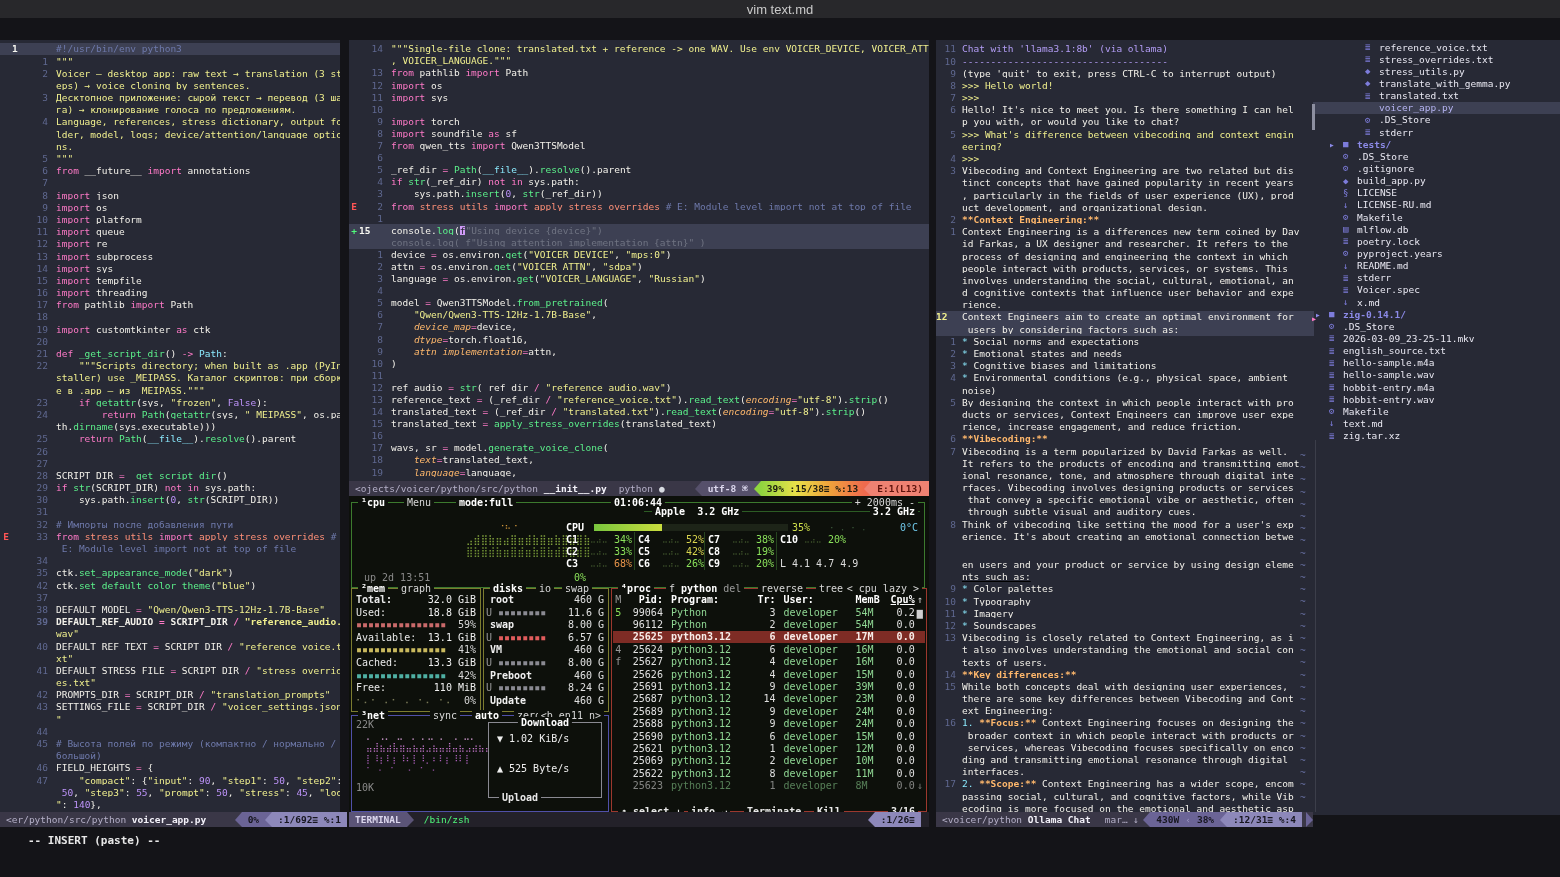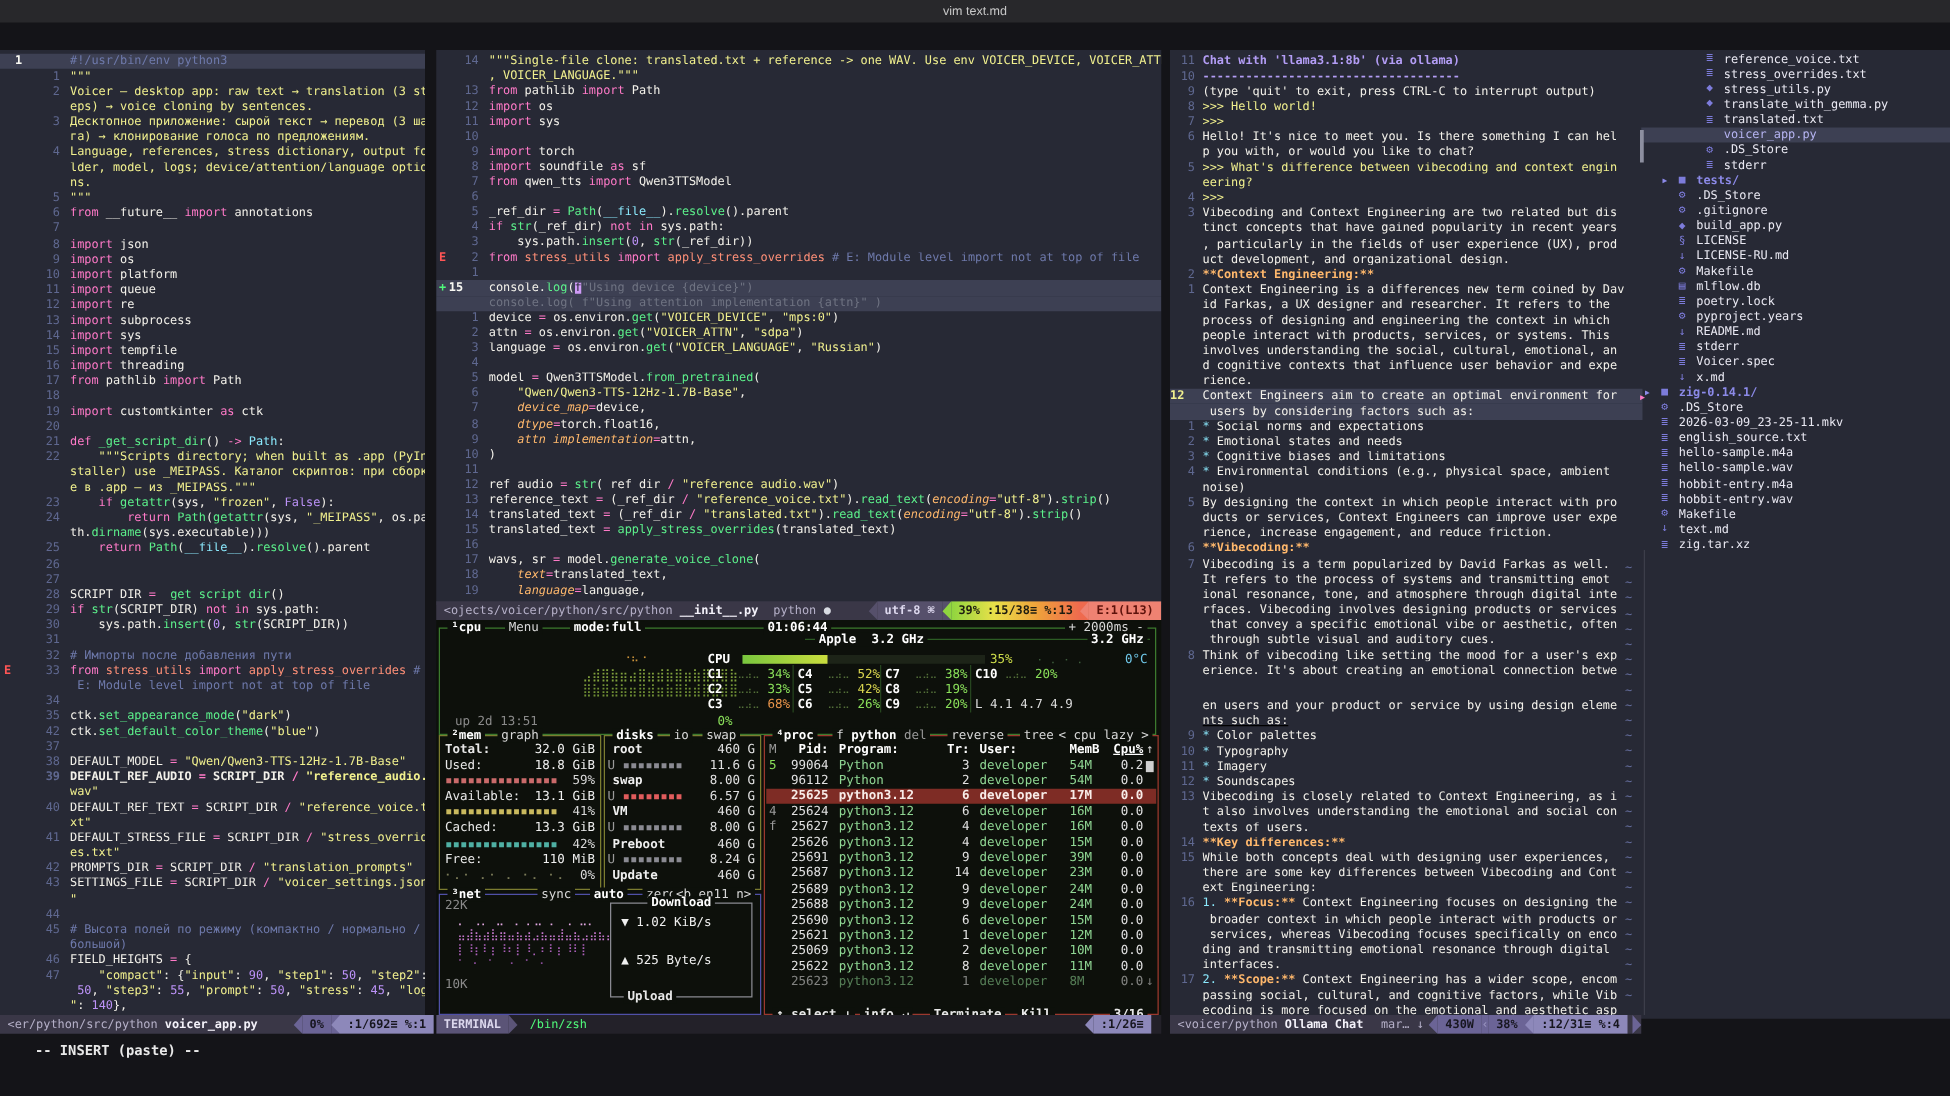--- a/index.html
+++ b/index.html
@@ -1,21 +1,21 @@
 <!DOCTYPE html>
 <html><head>
 <meta charset="utf-8">
 <style>
   html,body{margin:0;padding:0}
   body{width:1560px;height:877px;background:#141418;position:relative;overflow:hidden;
        font-family:"DejaVu Sans Mono",monospace}
   
   #tabbar{position:absolute;left:0;top:0;width:1560px;height:18px;display:flex;background:#1c1c1f}
   .tab{flex:1;display:flex;align-items:center;justify-content:center;
-       font-family:"Liberation Sans",sans-serif;font-size:10px;color:#c9c9c9}
+       font-family:"Liberation Sans",sans-serif;font-size:13px;color:#c9c9c9}
   .tab.active{background:#28282b}
   .tab+.tab{border-left:1px solid #0e0e10}
   
   .pane{position:absolute;background:#272935;overflow:hidden}
   #pane-left{left:0;top:40px;width:340px;height:772px;padding-top:3px}
   #pane-mid{left:349px;top:40px;width:580px;height:441px;padding-top:3px}
   #pane-right{left:936px;top:40px;width:624px;height:772px;padding-top:3px}
   .vrow{display:flex;align-items:center;white-space:pre;font-size:9.5px;line-height:1}
   .curline{background:#3d4053}
   .sign{text-align:center;font-weight:bold;color:#ff5555;flex:none}
@@ -23,21 +23,21 @@
   .lnum{text-align:right;color:#5f6890;flex:none}
   .lcur{text-align:left;color:#f8f8f2;font-weight:bold}
   #pc-lines .lcur{color:#f1f08e}
   .codeln{flex:1;overflow:hidden;white-space:pre}
   #pl-lines .sign{width:12px}  #pl-lines .lnum{width:36px;padding-right:8px}
   #pm-lines .sign{width:10px}  #pm-lines .lnum{width:24px;padding-right:8px}
   #pc-lines .sign{width:0}     #pc-lines .lnum{width:20px;padding-right:6px}
   .sg-k{color:#ff7ac8}.sg-f{color:#5cf08b}.sg-s{color:#f1f08e}.sg-d{color:#f1f08e}
   .sg-nm{color:#bd93f9}.sg-c{color:#6e79ab}.sg-t{color:#f3f1ea}.sg-o{color:#ff9078}
   .sg-g{color:#6f7382}.sg-cy{color:#8be9fd}.sg-cb{background:#cf9af7;color:#23242e}
-  .sg-p{color:#b39df5;font-weight:bold}.sg-y{color:#f1f08e}
+  .sg-p{color:#b39df5;font-weight:normal}.sg-y{color:#f1f08e}
   .sg-ob{color:#ffb86c;font-weight:bold}.sg-kw{color:#ffb86c;font-style:italic}
   
   #tree{position:absolute;left:1308px;top:41px;width:250px}
   .trow{display:flex;align-items:center;height:12.15px;font-size:9.5px;white-space:pre;
         margin-left:5px;width:232px}
   .trow.sel{background:#3d4053}
   .tarrow{width:14px;color:#8c8ae8;flex:none}
   .ticon{width:14px;color:#7d7cdb;flex:none;font-size:9px}
   .tlabel{color:#e9e8f2}
   .trow.folder .tlabel{color:#8c8ae8;font-weight:bold}
@@ -212,21 +212,21 @@
       <div class="vrow" style="height: 12.2px;"><span class="sign"></span><span class="lnum">1</span><span class="codeln"><span class="sg-cy">*</span><span class="sg-t"> Social norms and expectations</span></span></div>
       <div class="vrow" style="height: 12.2px;"><span class="sign"></span><span class="lnum">2</span><span class="codeln"><span class="sg-cy">*</span><span class="sg-t"> Emotional states and needs</span></span></div>
       <div class="vrow" style="height: 12.2px;"><span class="sign"></span><span class="lnum">3</span><span class="codeln"><span class="sg-cy">*</span><span class="sg-t"> Cognitive biases and limitations</span></span></div>
       <div class="vrow" style="height: 12.2px;"><span class="sign"></span><span class="lnum">4</span><span class="codeln"><span class="sg-cy">*</span><span class="sg-t"> Environmental conditions (e.g., physical space, ambient</span></span></div>
       <div class="vrow" style="height: 12.2px;"><span class="sign"></span><span class="lnum"></span><span class="codeln"><span class="sg-t">noise)</span></span></div>
       <div class="vrow" style="height: 12.2px;"><span class="sign"></span><span class="lnum">5</span><span class="codeln"><span class="sg-t">By designing the context in which people interact with pro</span></span></div>
       <div class="vrow" style="height: 12.2px;"><span class="sign"></span><span class="lnum"></span><span class="codeln"><span class="sg-t">ducts or services, Context Engineers can improve user expe</span></span></div>
       <div class="vrow" style="height: 12.2px;"><span class="sign"></span><span class="lnum"></span><span class="codeln"><span class="sg-t">rience, increase engagement, and reduce friction.</span></span></div>
       <div class="vrow" style="height: 12.2px;"><span class="sign"></span><span class="lnum">6</span><span class="codeln"><span class="sg-ob">**Vibecoding:**</span></span></div>
       <div class="vrow" style="height: 12.2px;"><span class="sign"></span><span class="lnum">7</span><span class="codeln"><span class="sg-t">Vibecoding is a term popularized by David Farkas as well.</span></span></div>
-      <div class="vrow" style="height: 12.2px;"><span class="sign"></span><span class="lnum"></span><span class="codeln"><span class="sg-t">It refers to the process of systems and transmitting emot</span></span></div>
+      <div class="vrow" style="height: 12.2px;"><span class="sign"></span><span class="lnum"></span><span class="codeln"><span class="sg-t">It refers to the products of encoding and transmitting emot</span></span></div>
       <div class="vrow" style="height: 12.2px;"><span class="sign"></span><span class="lnum"></span><span class="codeln"><span class="sg-t">ional resonance, tone, and atmosphere through digital inte</span></span></div>
       <div class="vrow" style="height: 12.2px;"><span class="sign"></span><span class="lnum"></span><span class="codeln"><span class="sg-t">rfaces. Vibecoding involves designing products or services</span></span></div>
       <div class="vrow" style="height: 12.2px;"><span class="sign"></span><span class="lnum"></span><span class="codeln"><span class="sg-t"> that convey a specific emotional vibe or aesthetic, often</span></span></div>
       <div class="vrow" style="height: 12.2px;"><span class="sign"></span><span class="lnum"></span><span class="codeln"><span class="sg-t"> through subtle visual and auditory cues.</span></span></div>
       <div class="vrow" style="height: 12.2px;"><span class="sign"></span><span class="lnum">8</span><span class="codeln"><span class="sg-t">Think of vibecoding like setting the mood for a user's exp</span></span></div>
       <div class="vrow" style="height: 12.2px;"><span class="sign"></span><span class="lnum"></span><span class="codeln"><span class="sg-t">erience. It's about creating an emotional connection betwe</span></span></div>
       <div class="vrow" style="height: 12.2px; margin-top: 16px;"><span class="sign"></span><span class="lnum"></span><span class="codeln"><span class="sg-t">en users and your product or service by using design eleme</span></span></div>
       <div class="vrow" style="height: 12.2px; text-decoration: underline;"><span class="sign"></span><span class="lnum"></span><span class="codeln"><span class="sg-t">nts such as:</span></span></div>
       <div class="vrow" style="height: 12.2px;"><span class="sign"></span><span class="lnum">9</span><span class="codeln"><span class="sg-cy">*</span><span class="sg-t"> Color palettes</span></span></div>
       <div class="vrow" style="height: 12.2px;"><span class="sign"></span><span class="lnum">10</span><span class="codeln"><span class="sg-cy">*</span><span class="sg-t"> Typography</span></span></div>

